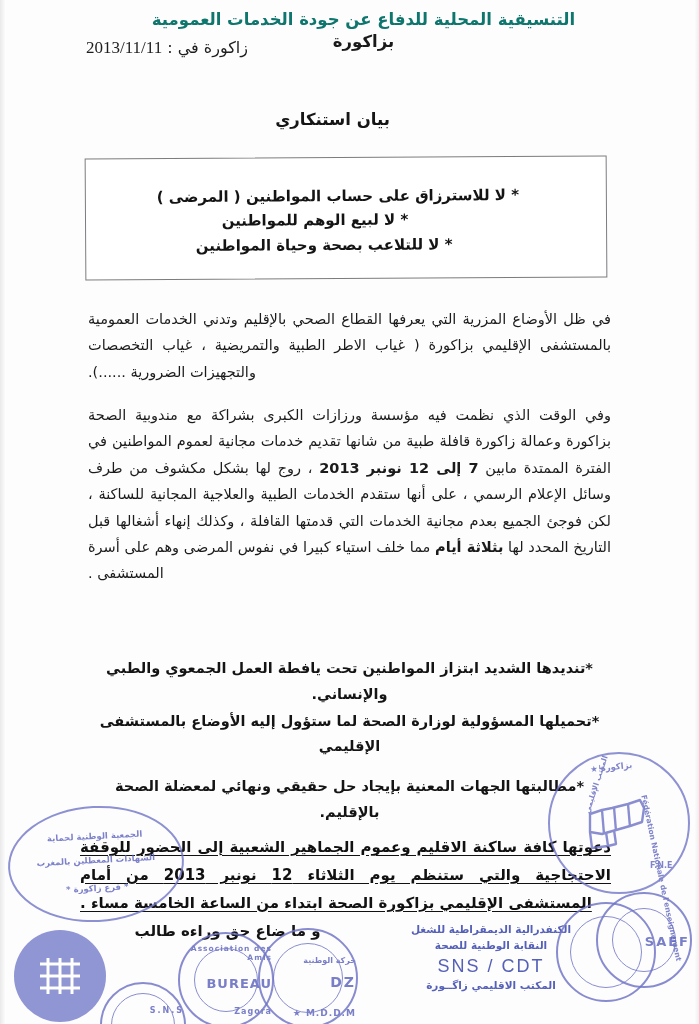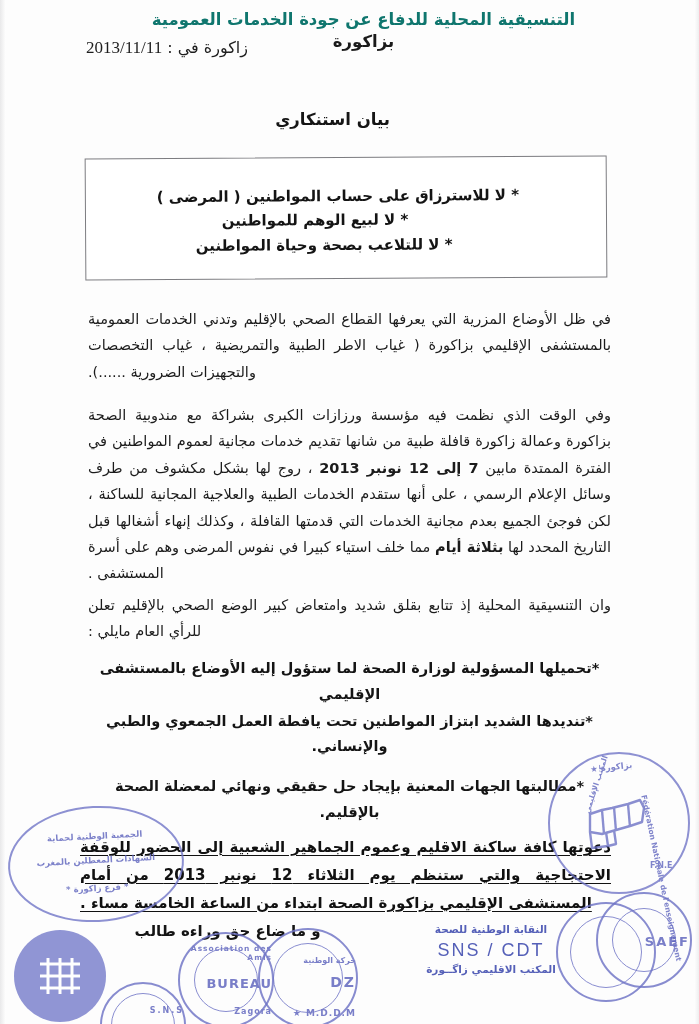--- a/index.html
+++ b/index.html
@@ -370,35 +370,35 @@
       <div class="slogan s3">* لا للتلاعب بصحة وحياة المواطنين</div>
     </div>
   </div>
 
   <div class="body-text para1">في ظل الأوضاع المزرية التي يعرفها القطاع الصحي بالإقليم وتدني الخدمات العمومية بالمستشفى الإقليمي بزاكورة ( غياب الاطر الطبية والتمريضية ، غياب التخصصات والتجهيزات الضرورية ......).</div>
 
   <div class="body-text para2">
     <span>وفي الوقت الذي نظمت فيه مؤسسة ورزازات الكبرى بشراكة مع مندوبية الصحة بزاكورة وعمالة زاكورة قافلة طبية من شانها تقديم خدمات مجانية لعموم المواطنين في الفترة الممتدة مابين </span><b>7 إلى 12 نونبر 2013</b><span> ، روج لها بشكل مكشوف من طرف وسائل الإعلام الرسمي ، على أنها ستقدم الخدمات الطبية والعلاجية المجانية للساكنة ، لكن فوجئ الجميع بعدم مجانية الخدمات التي قدمتها القافلة ، وكذلك إنهاء أشغالها قبل التاريخ المحدد لها </span><b>بثلاثة أيام</b><span> مما خلف استياء كبيرا في نفوس المرضى وهم على أسرة المستشفى .</span>
   </div>
 
-  <div class="body-text para3">وان التنسيقية المحلية إذ تتابع بقلق شديد وامتعاض كبير الوضع الصحي بالإقليم تعلن للرأي العام مايلي :</div>
 
   <div class="demands">
+    <div class="demand d2">*تنديدها الشديد ابتزاز المواطنين تحت يافطة العمل الجمعوي والطبي والإنساني.</div>
     <div class="demand d3">*تحميلها المسؤولية لوزارة الصحة لما ستؤول إليه الأوضاع بالمستشفى الإقليمي</div>
-    <div class="demand d2">*تنديدها الشديد ابتزاز المواطنين تحت يافطة العمل الجمعوي والطبي والإنساني.</div>
     <div class="demand d4">*مطالبتها الجهات المعنية بإيجاد حل حقيقي ونهائي لمعضلة الصحة بالإقليم.</div>
   </div>
 
   <div class="call-to-action">
     <span class="u">دعوتها كافة ساكنة الاقليم وعموم الجماهير الشعبية إلى الحضور للوقفة الاحتجاجية والتي ستنظم يوم الثلاثاء 12 نونبر 2013 من أمام المستشفى الإقليمي بزاكورة الصحة ابتداء من الساعة الخامسة مساء .</span>
   </div>
 
   <div class="closing">و ما ضاع حق وراءه طالب</div>
 
   <div class="footer-org">
+    <div class="fo-line1">الكنفدرالية الديمقراطية للشغل</div>
     <div class="fo-line2">النقابة الوطنية للصحة</div>
     <div class="fo-abbr">SNS / CDT</div>
     <div class="fo-line3">المكتب الاقليمي زاگــورة</div>
   </div>
 
   <div class="stamp-oval">
     <div class="stamp-oval-txt" style="top:22px;">الجمعية الوطنية لحماية</div>
     <div class="stamp-oval-txt" style="top:46px;">الشهادات المعطلين بالمغرب</div>
     <div class="stamp-oval-txt" style="top:74px;">* فرع زاكورة *</div>
   </div>

